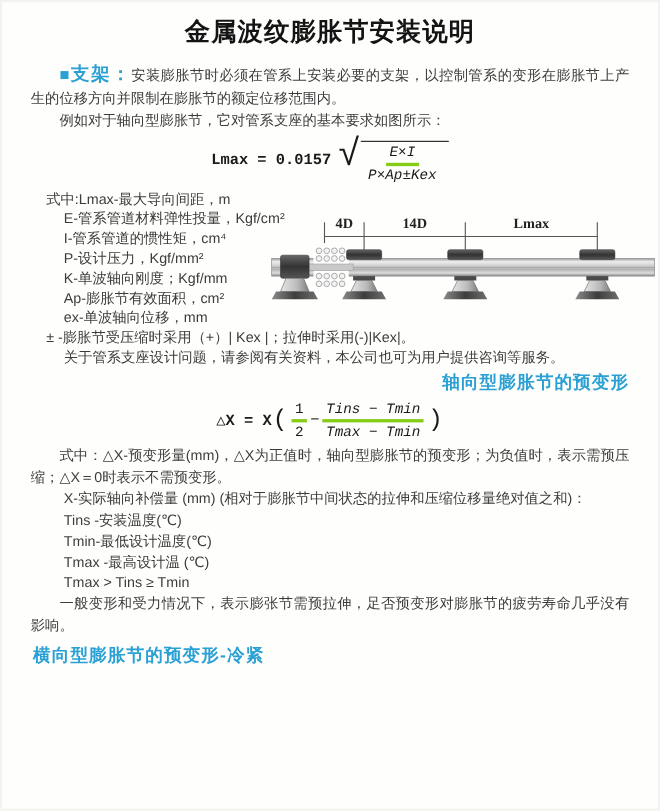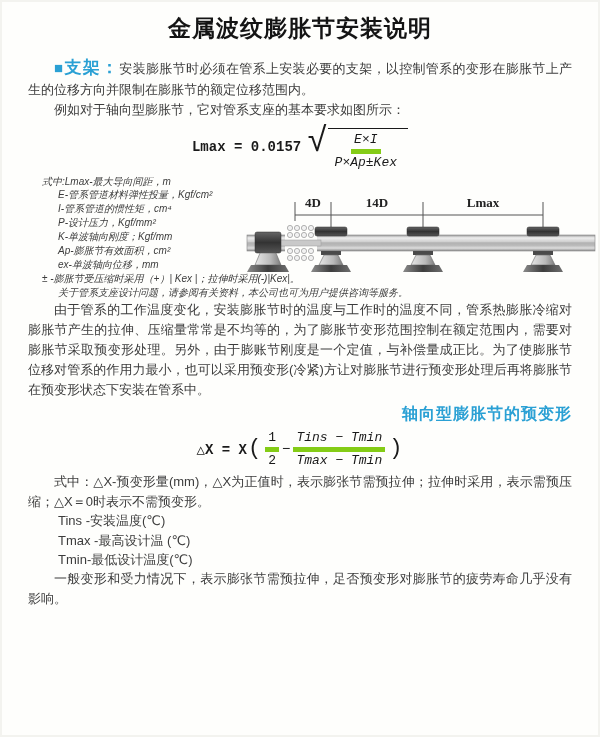--- a/index.html
+++ b/index.html
@@ -30,29 +30,29 @@
   
   .formula{
     text-align:center;margin:5px 0 4px;
     font-family:Liberation Mono, monospace;
     color:#1a1a1a;font-size:14px;
   }
   .formula .row{display:inline-flex;align-items:center;justify-content:center;}
   .f-bold{font-weight:bold;}
   .f-it{font-style:italic;}
   .frac{display:inline-flex;flex-direction:column;align-items:center;line-height:1.2;font-size:13px;margin:0 3px;}
-  .frac .num{border-bottom:5px solid #84cc16;padding:0 3px 1px;}
+  .frac .num{border-bottom:3px solid #84cc16;padding:0 3px 1px;}
   .frac .den{padding-top:1px;}
   .sqrt{display:inline-flex;align-items:flex-start;margin-left:6px;}
   .sqrt-sign{font-size:34px;line-height:1;font-weight:normal;transform:translateY(1px);}
   .sqrt-body{border-top:1.6px solid #1a1a1a;padding:2px 8px 0 4px;margin-top:4px;}
   .paren{font-size:22px;font-weight:normal;margin:0 1px;transform:translateY(-1px);}
 
   
-  .defs{margin:4px 0 0 14px;font-size:10px;line-height:1.39;font-style:italic;}
+  .defs{margin:4px 0 0 14px;font-size:13px;line-height:1.39;}
   .defs .line{white-space:nowrap;}
   .defs .lvl1{margin-left:16px;}
   .list{margin:0 0 0 30px;font-size:13px;line-height:1.40;}
   .list .line{margin-top:1px;}
 
   
   .diagram{position:absolute;left:243px;top:191px;width:355px;height:96px;}
   .diagram svg{width:100%;height:100%;display:block;}
   .dim-label{font-family:"Liberation Serif","DejaVu Serif",serif;font-weight:bold;font-size:13px;fill:#222;}
 </style>
@@ -86,50 +86,52 @@
     <div class="line lvl1">E-管系管道材料弹性投量，Kgf/cm²</div>
     <div class="line lvl1">I-管系管道的惯性矩，cm⁴</div>
     <div class="line lvl1">P-设计压力，Kgf/mm²</div>
     <div class="line lvl1">K-单波轴向刚度；Kgf/mm</div>
     <div class="line lvl1">Ap-膨胀节有效面积，cm²</div>
     <div class="line lvl1">ex-单波轴向位移，mm</div>
     <div class="line">± -膨胀节受压缩时采用（+）| Kex |；拉伸时采用(-)|Kex|。</div>
     <div class="line lvl1">关于管系支座设计问题，请参阅有关资料，本公司也可为用户提供咨询等服务。</div>
   </div>
 
-  <p class="para indent" style="line-height:1.55">由于管系的工作温度变化，安装膨胀节时的温度与工作时的温度不同，管系热膨胀冷缩对膨胀节产生的拉伸、压缩量常常是不均等的，为了膨胀节变形范围控制在额定范围内，需要对膨胀节采取预变形处理。另外，由于膨账节刚度是一个定值，与补偿量成正比。为了使膨胀节位移对管系的作用力最小，也可以采用预变形(冷紧)方让对膨胀节进行预变形处理后再将膨胀节在预变形状态下安装在管系中。</p>
 
   <div class="sub-heading axial">轴向型膨胀节的预变形</div>
 
   <div class="formula">
     <span class="row">
       <span class="f-bold">△X = X</span>
       <span class="paren">(</span>
       <span class="frac">
         <span class="num">1</span>
         <span class="den">2</span>
       </span>
       <span>−</span>
       <span class="frac f-it">
         <span class="num">Tins − Tmin</span>
         <span class="den">Tmax − Tmin</span>
       </span>
       <span class="paren">)</span>
     </span>
   </div>
 
-  <p class="para indent">式中：△X-预变形量(mm)，△X为正值时，表示膨张节需预拉伸；拉伸时采用，表示需预压缩；△X＝0时表示不需预变形。</p>
+  <p class="para indent">式中：△X-预变形量(mm)，△X为正值时，轴向型膨胀节的预变形；为负值时，表示需预压缩；△X＝0时表示不需预变形。</p>
 
   <div class="list">
+    <div class="line">X-实际轴向补偿量 (mm) (相对于膨胀节中间状态的拉伸和压缩位移量绝对值之和)：</div>
     <div class="line">Tins -安装温度(℃)</div>
+    <div class="line">Tmin-最低设计温度(℃)</div>
     <div class="line">Tmax -最高设计温 (℃)</div>
-    <div class="line">Tmin-最低设计温度(℃)</div>
+    <div class="line">Tmax &gt; Tins ≥ Tmin</div>
   </div>
   <p class="para indent">一般变形和受力情况下，表示膨张节需预拉伸，足否预变形对膨胀节的疲劳寿命几乎没有影响。</p>
 
+  <div class="sub-heading lateral">横向型膨胀节的预变形-冷紧</div>
 
 </div>
 
 <div class="diagram">
   <svg viewBox="0 0 355 96">
     <defs>
       <linearGradient id="pipeGrad" x1="0" y1="0" x2="0" y2="1">
         <stop offset="0" stop-color="#9a9a9a"></stop>
         <stop offset="0.18" stop-color="#ededed"></stop>
         <stop offset="0.45" stop-color="#cccccc"></stop>

